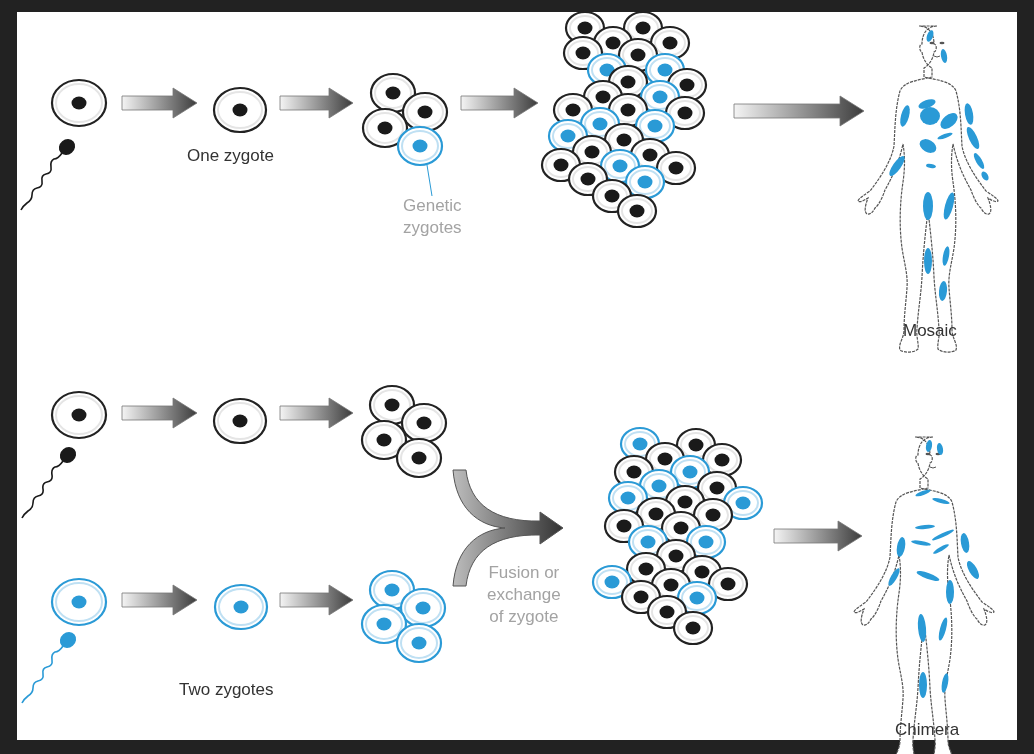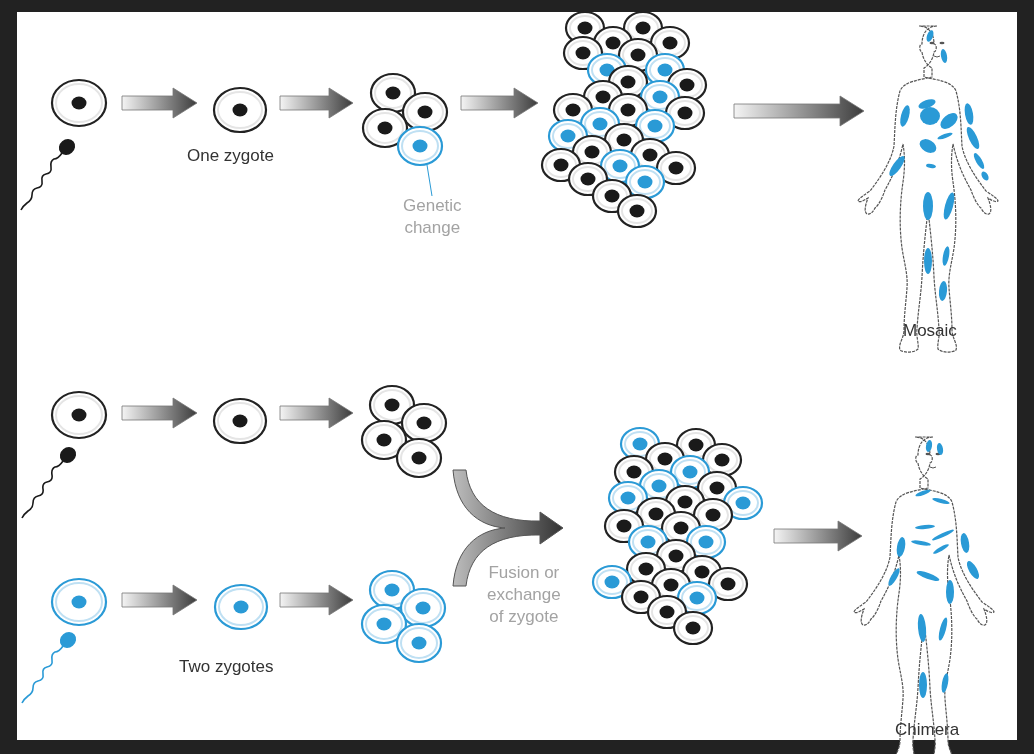--- a/index.html
+++ b/index.html
@@ -550,23 +550,23 @@
         <ellipse cx="943" cy="629" rx="3" ry="12" fill="#2a9ad6" transform="rotate(15 943 629)"></ellipse>
         <ellipse cx="923" cy="685" rx="4" ry="13" fill="#2a9ad6" transform="rotate(0 923 685)"></ellipse>
         <ellipse cx="945" cy="683" rx="3" ry="10" fill="#2a9ad6" transform="rotate(10 945 683)"></ellipse>
       </g>
   </g>
 </svg>
 
 <div class="lbl" style="left:187px; top:147px;">One zygote</div>
 <div class="lbl blue multi" style="left:403px; top:195px;">
   <div>Genetic</div>
-  <div>change</div>
+  <div>zygotes</div>
 </div>
 <div class="lbl" style="left:903px; top:322px;">Mosaic</div>
 
-<div class="lbl" style="left:179px; top:658px;">Two zygotes</div>
+<div class="lbl" style="left:179px; top:681px;">Two zygotes</div>
 <div class="lbl blue multi" style="left:487px; top:562px;">
   <div>Fusion or</div>
   <div>exchange</div>
   <div>of zygote</div>
 </div>
 <div class="lbl" style="left:895px; top:721px;">Chimera</div>
 
 </body></html>

